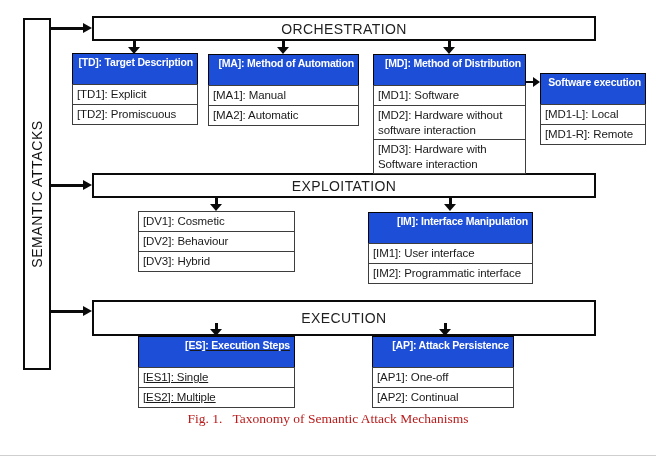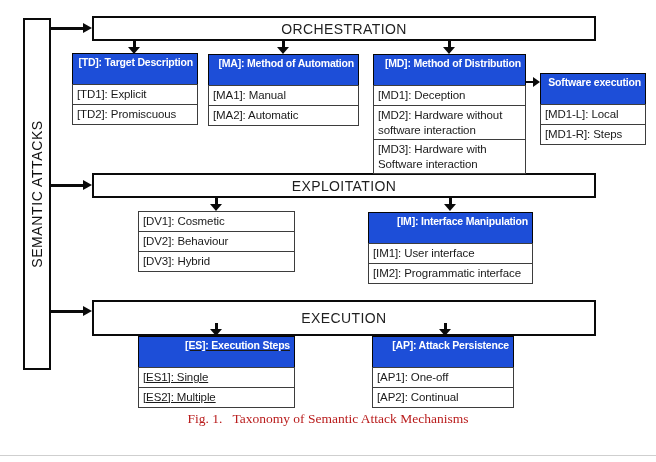--- a/index.html
+++ b/index.html
@@ -135,34 +135,34 @@
   </div>
 
   <div class="tbox" style="left:208px;top:54px;width:151px;">
     <div class="tbox-header">[MA]: Method of Automation</div>
     <div class="tbox-row">[MA1]: Manual</div>
     <div class="tbox-row">[MA2]: Automatic</div>
   </div>
 
   <div class="tbox" style="left:373px;top:54px;width:153px;">
     <div class="tbox-header">[MD]: Method of Distribution</div>
-    <div class="tbox-row">[MD1]: Deception</div>
+    <div class="tbox-row">[MD1]: Software</div>
     <div class="tbox-row tall">[MD2]: Hardware without software interaction</div>
     <div class="tbox-row tall">[MD3]: Hardware with Software interaction</div>
   </div>
 
   <div class="arrow-h small" style="left:526px;top:77px;width:14px;">
     <div class="shaft" style="width:8px;"></div>
     <div class="head"></div>
   </div>
 
   <div class="tbox" style="left:540px;top:73px;width:106px;">
     <div class="tbox-header">Software execution</div>
     <div class="tbox-row">[MD1-L]: Local</div>
-    <div class="tbox-row">[MD1-R]: Steps</div>
+    <div class="tbox-row">[MD1-R]: Remote</div>
   </div>
 
   <div class="tbox" style="left:138px;top:212px;width:157px;">
     <div class="tbox-row">[DV1]: Cosmetic</div>
     <div class="tbox-row">[DV2]: Behaviour</div>
     <div class="tbox-row">[DV3]: Hybrid</div>
   </div>
 
   <div class="tbox" style="left:368px;top:212px;width:165px;">
     <div class="tbox-header">[IM]: Interface Manipulation</div>

